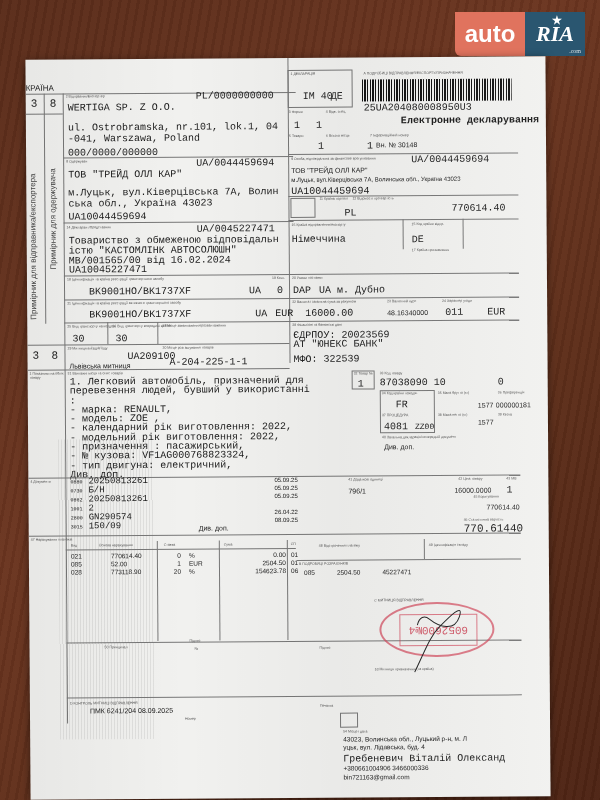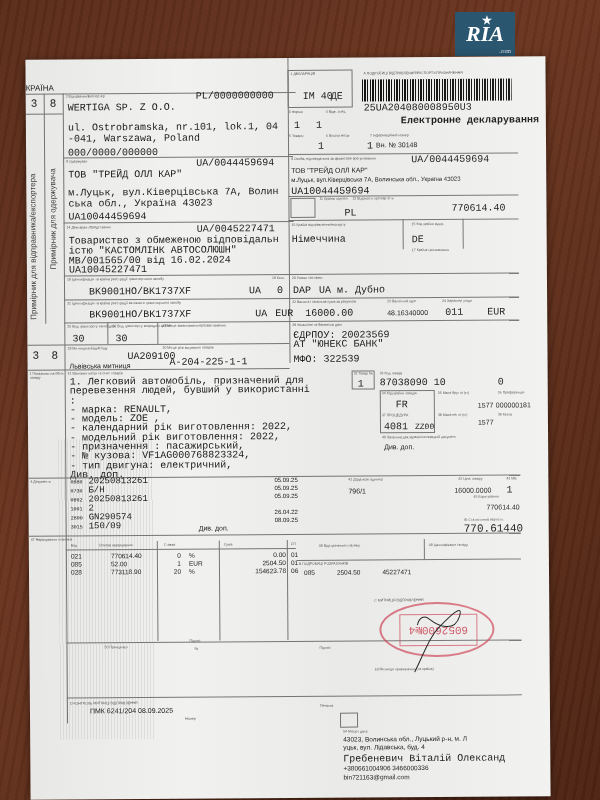--- a/index.html
+++ b/index.html
@@ -73,20 +73,21 @@
     background: repeating-linear-gradient(90deg, rgba(60,60,60,0.12) 0 1px, transparent 1px 3px);
     opacity: 0.8;
   }
 </style>
 </head>
 <body>
 
 <div class="wood-grain"></div>
 
 <div class="logo">
+  <div class="logo-auto">auto</div>
   <div class="logo-ria">
     <span class="star">★</span>
     <span>RIA</span>
     <span class="com">.com</span>
   </div>
 </div>
 
 <div class="paper">
 
   <div class="smudge"></div>

